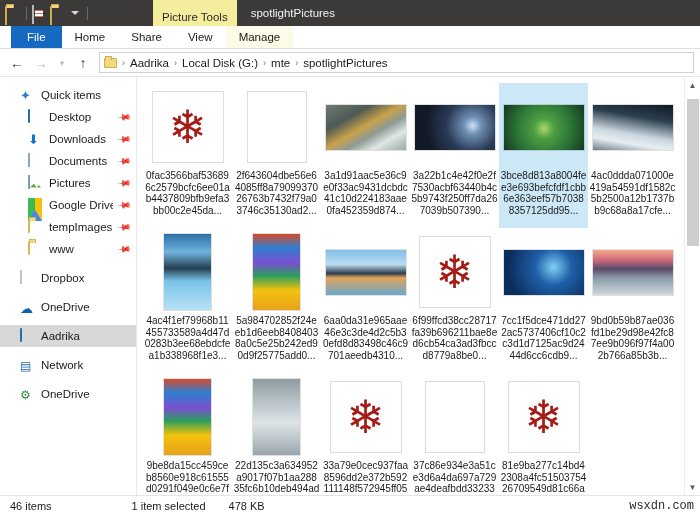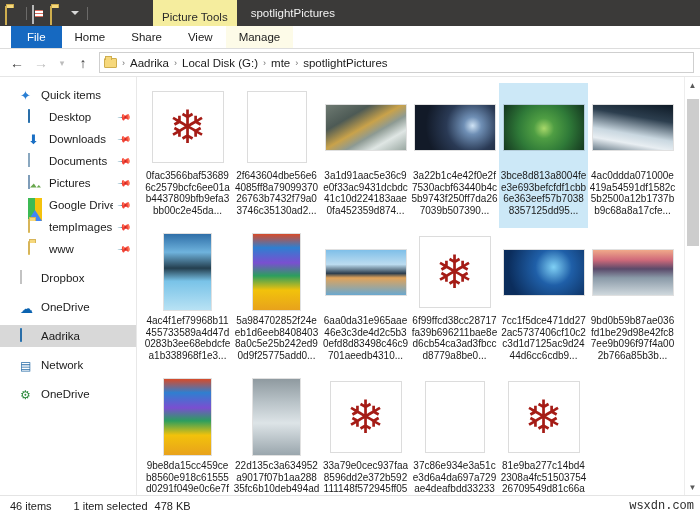--- a/index.html
+++ b/index.html
@@ -188,24 +188,24 @@
   .sc-track { flex: 1; width: 16px; position: relative; }
   .sc-thumb {
     position: absolute; left: 2px; width: 12px; top: 6px; height: 38%;
     background: #cdcdcd;
   }
 
   
   .statusbar {
     height: 21px; flex: 0 0 21px; background: #fff; border-top: 1px solid #e4e4e4;
     display: flex; align-items: center; font-size: 11px; color: #1b1b1b;
-    padding-left: 10px; gap: 0; position: relative;
+    padding-left: 10px; gap: 16px; position: relative;
   }
   .st-items { margin-right: 22px; }
-  .st-sel { margin-right: 7px; }
+  .st-sel { margin-right: 7px; margin-left: 42px; }
   .watermark {
     position: absolute; right: 6px; top: 3px; font-size: 12px; color: #2b2b2b;
     font-family: Liberation Mono, monospace;
   }
 </style>
 </head>
 <body>
 
 <div id="app">
 

